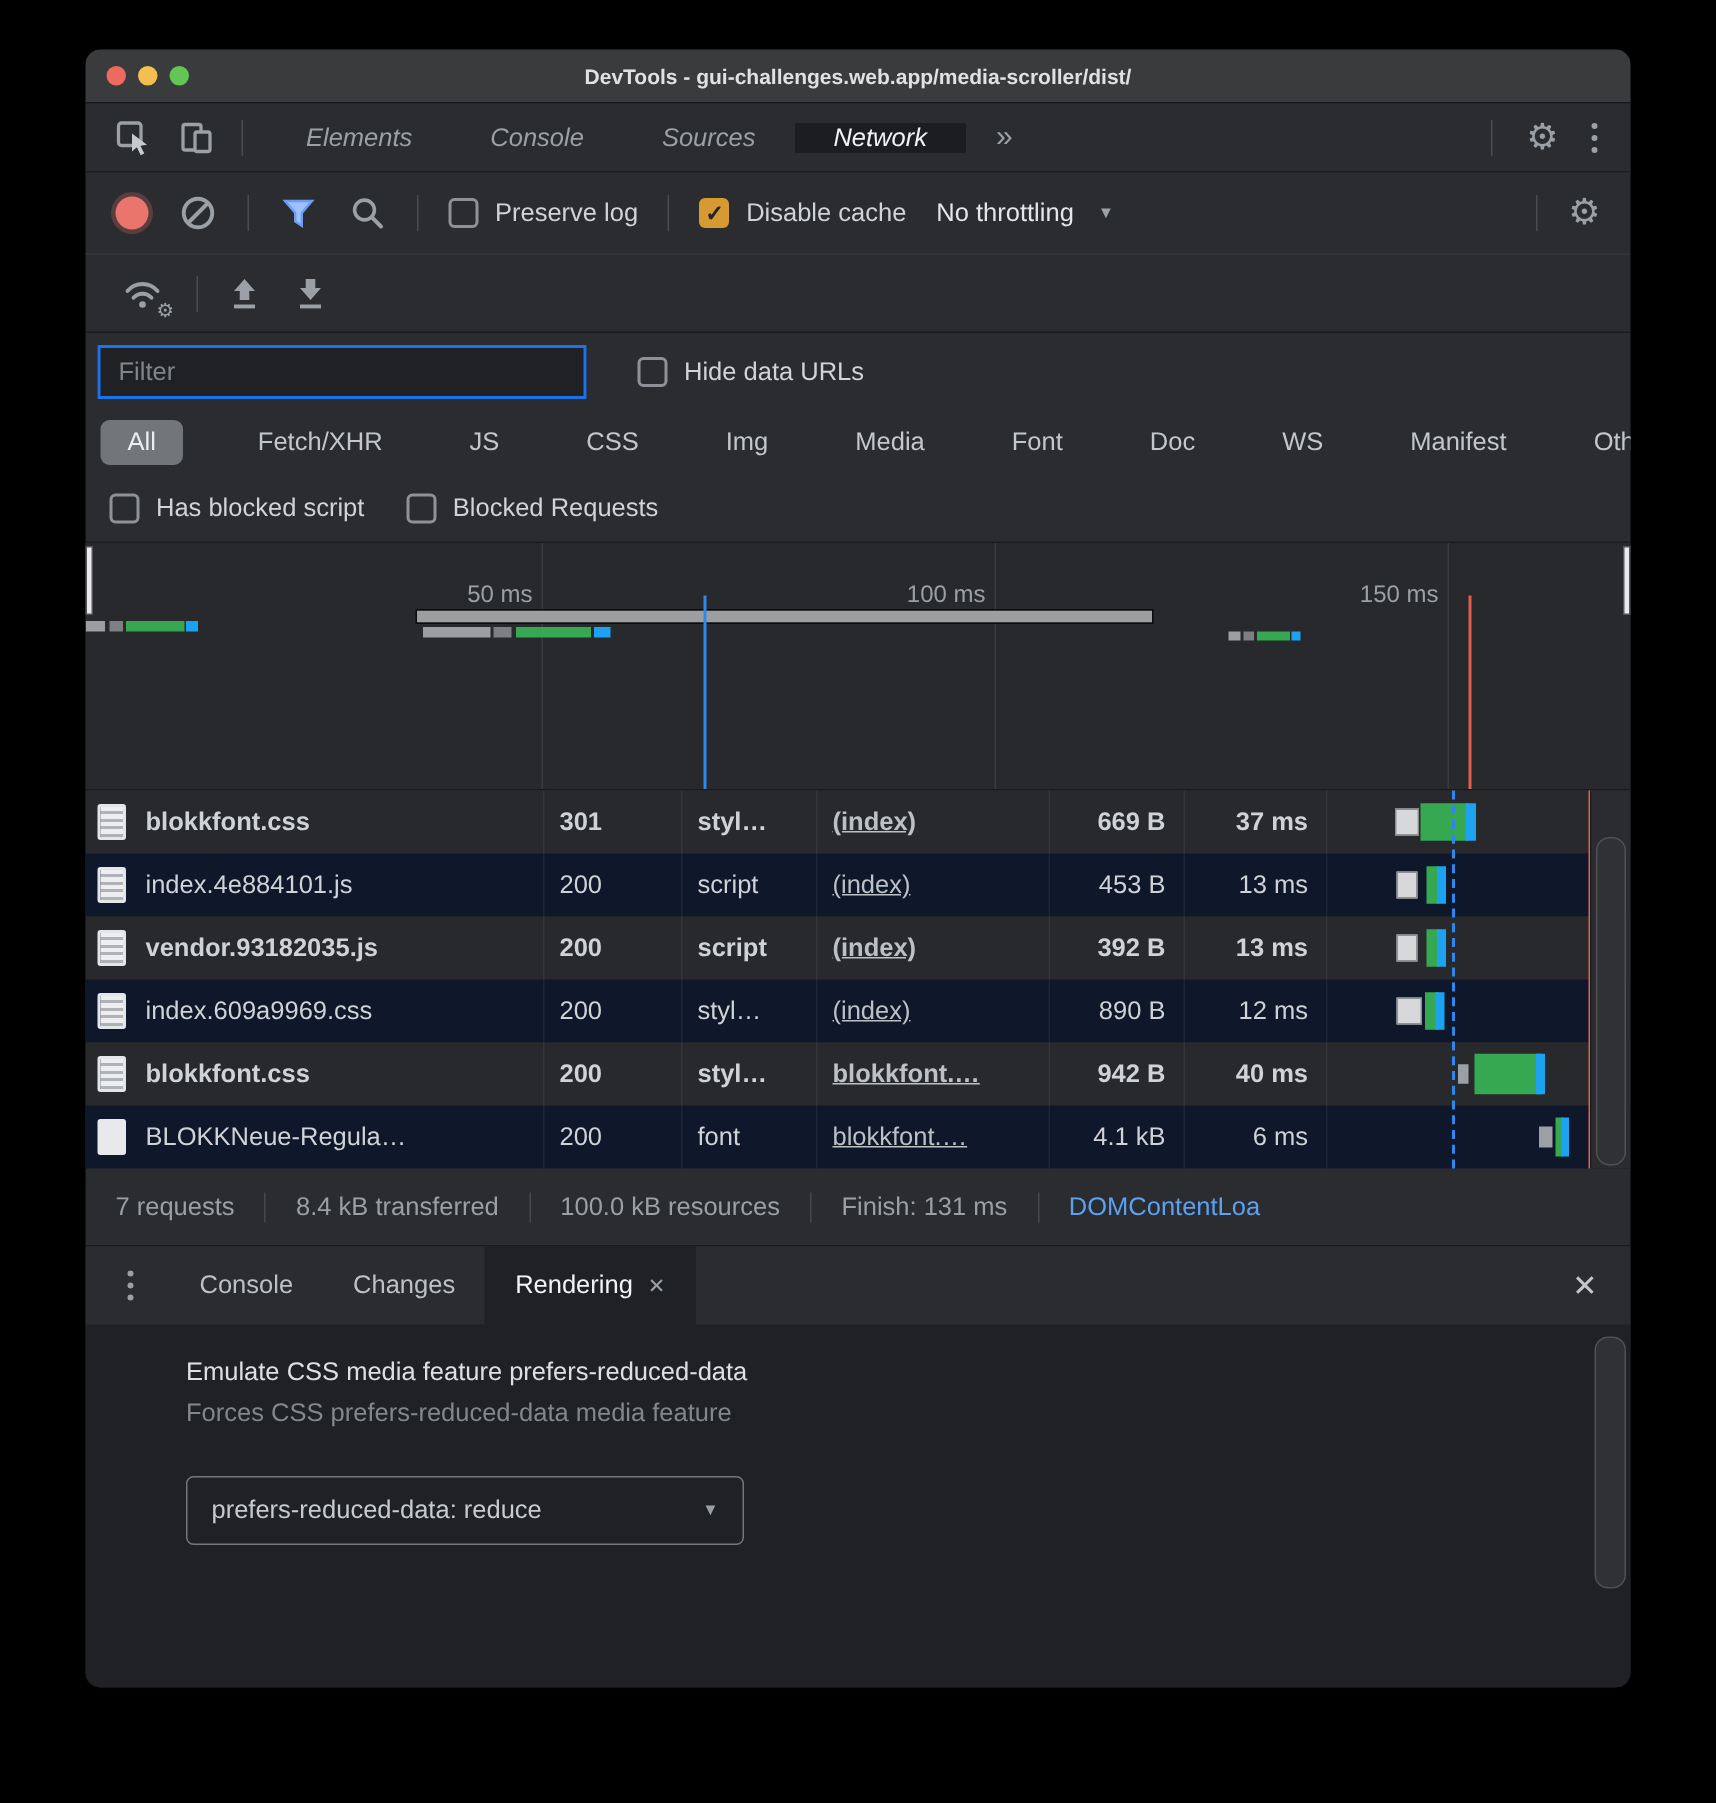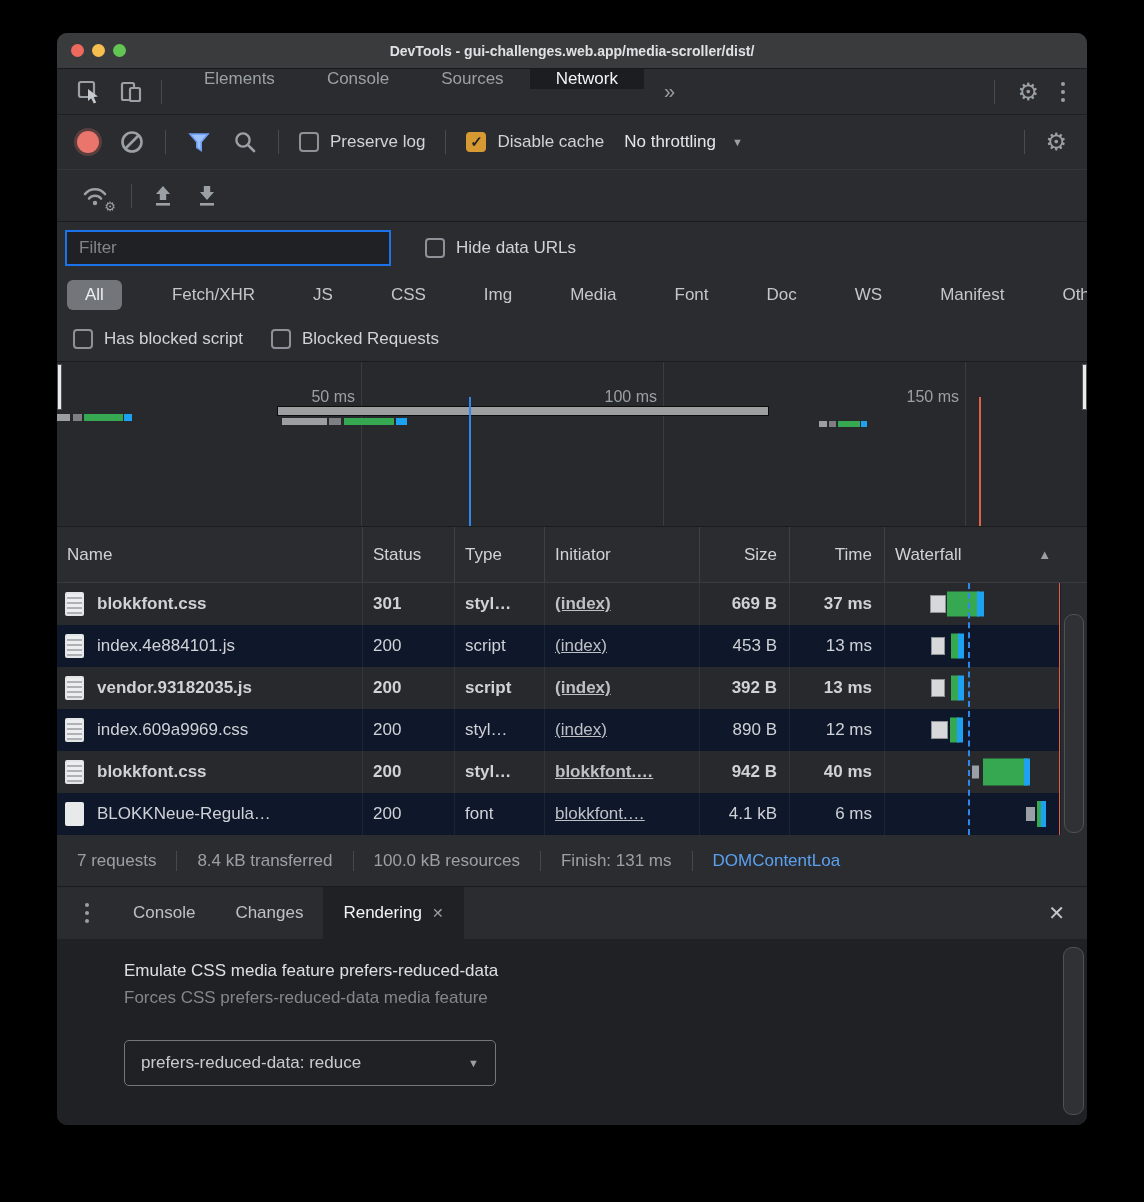--- a/index.html
+++ b/index.html
@@ -11,21 +11,21 @@
   }
   
   .titlebar { height:36px; background:#3a3b3d; display:flex; align-items:center; position:relative; border-bottom:1px solid #19191a; flex:none; }
   .lights { display:flex; gap:8px; margin-left:14px; }
   .light { width:13px; height:13px; border-radius:50%; }
   .titletext { position:absolute; left:0; right:0; text-align:center; color:#dfe1e3; font-size:14px; font-weight:bold; }
   
   .tabbar { height:46px; background:#2b2c2f; display:flex; align-items:stretch; border-bottom:1px solid #1d1e20; flex:none; }
   .tabbar .iconbox { display:flex; align-items:center; gap:14px; padding:0 16px 0 18px; }
   .vsep { width:1px; height:24px; background:#4a4b4e; align-self:center; }
-  .tabs { display:flex; align-items:flex-start; margin-left:16px; }
+  .tabs { display:flex; align-items:center; margin-left:16px;font-style:italic; }
   .tab { display:flex; align-items:center; padding:0 26px; font-size:17px; color:#9aa0a6; cursor:default; }
   .tab.sel { background:#1c1d20; color:#f1f3f4; }
   .overflow-chevron { display:flex; align-items:center; padding:0 20px; color:#9aa0a6; font-size:20px; }
   .tabbar-right { margin-left:auto; display:flex; align-items:center; gap:22px; padding-right:22px; }
   .gear { font-size:24px; color:#9aa0a6; line-height:1; }
   .kebab { display:flex; flex-direction:column; gap:4px; }
   .kebab i { width:4px; height:4px; border-radius:50%; background:#9aa0a6; }
   
   .ntb1 { height:55px; display:flex; align-items:center; gap:20px; padding:0 20px; border-bottom:1px solid #35363a; flex:none; }
   .ntb2 { height:52px; display:flex; align-items:center; gap:18px; padding:0 22px; border-bottom:1px solid #1a1b1d; flex:none; }
@@ -259,44 +259,20 @@
       <div class="ovbar" style="left: 287px; top: 56px; width: 50px; height: 7px; background: rgb(54, 168, 82);"></div>
       <div class="ovbar" style="left: 339px; top: 56px; width: 11px; height: 7px; background: rgb(29, 162, 242);"></div>
       <div class="ovbar" style="left: 762px; top: 59px; width: 8px; height: 6px; background: rgb(156, 158, 160);"></div>
       <div class="ovbar" style="left: 772px; top: 59px; width: 7px; height: 6px; background: rgb(125, 127, 130);"></div>
       <div class="ovbar" style="left: 781px; top: 59px; width: 22px; height: 6px; background: rgb(54, 168, 82);"></div>
       <div class="ovbar" style="left: 804px; top: 59px; width: 6px; height: 6px; background: rgb(29, 162, 242);"></div>
       <div class="ovmarker" style="left: 412px; background: rgb(49, 134, 234);"></div>
       <div class="ovmarker" style="left: 922px; background: rgb(224, 96, 76);"></div>
     </div>
 
-  <div class="thead grid-cols" id="thead">
-      <div class="th">
-        <span>Name</span>
-      </div>
-      <div class="th">
-        <span>Status</span>
-      </div>
-      <div class="th">
-        <span>Type</span>
-      </div>
-      <div class="th">
-        <span>Initiator</span>
-      </div>
-      <div class="th right">
-        <span>Size</span>
-      </div>
-      <div class="th right">
-        <span>Time</span>
-      </div>
-      <div class="th">
-        <span>Waterfall</span>
-        <span class="sortarrow">▲</span>
-      </div>
-    </div>
 
   <div class="tbody" id="tbody">
       <div class="trow grid-cols odd">
         <div class="td name">
           <div class="ficon lines"></div>
           <span>blokkfont.css</span>
         </div>
         <div class="td">301</div>
         <div class="td">styl…</div>
         <div class="td">

